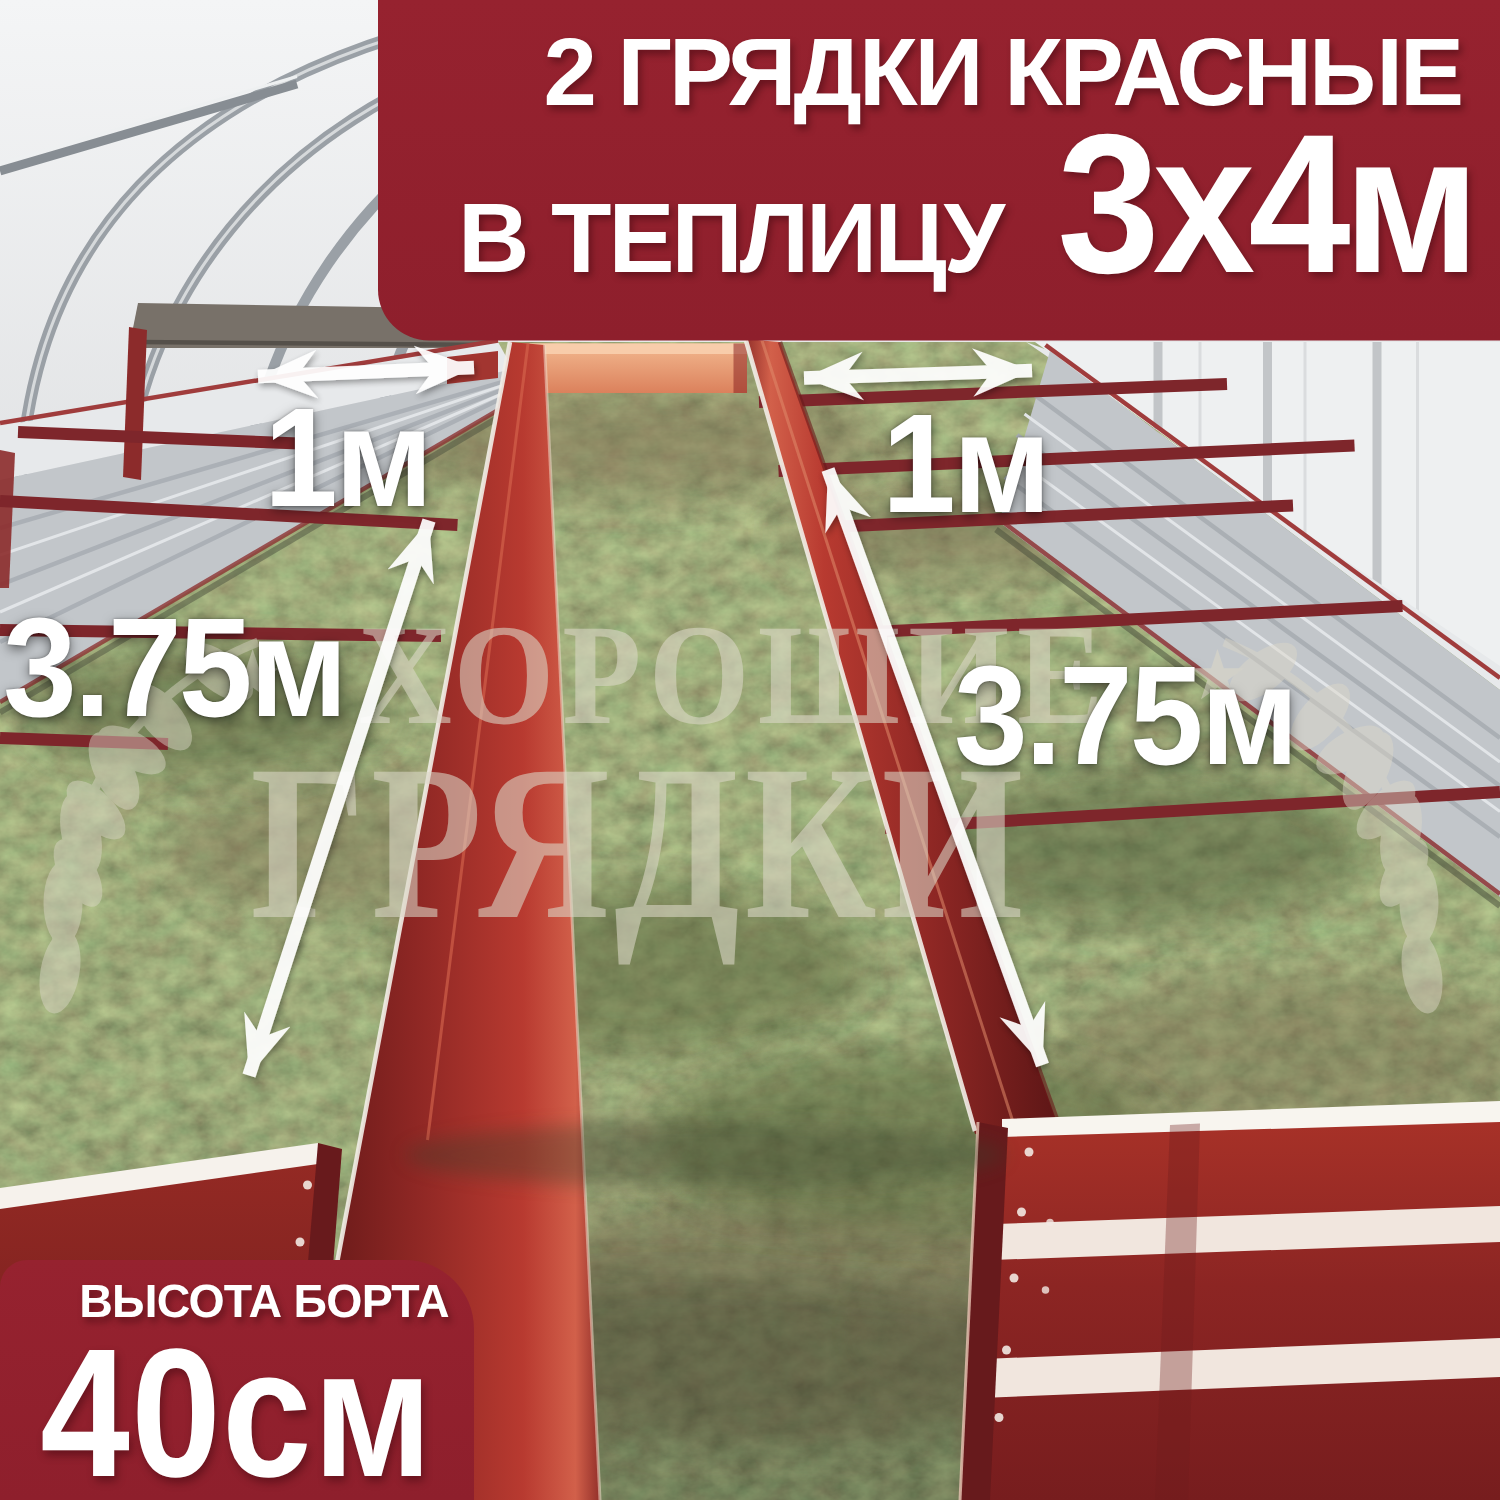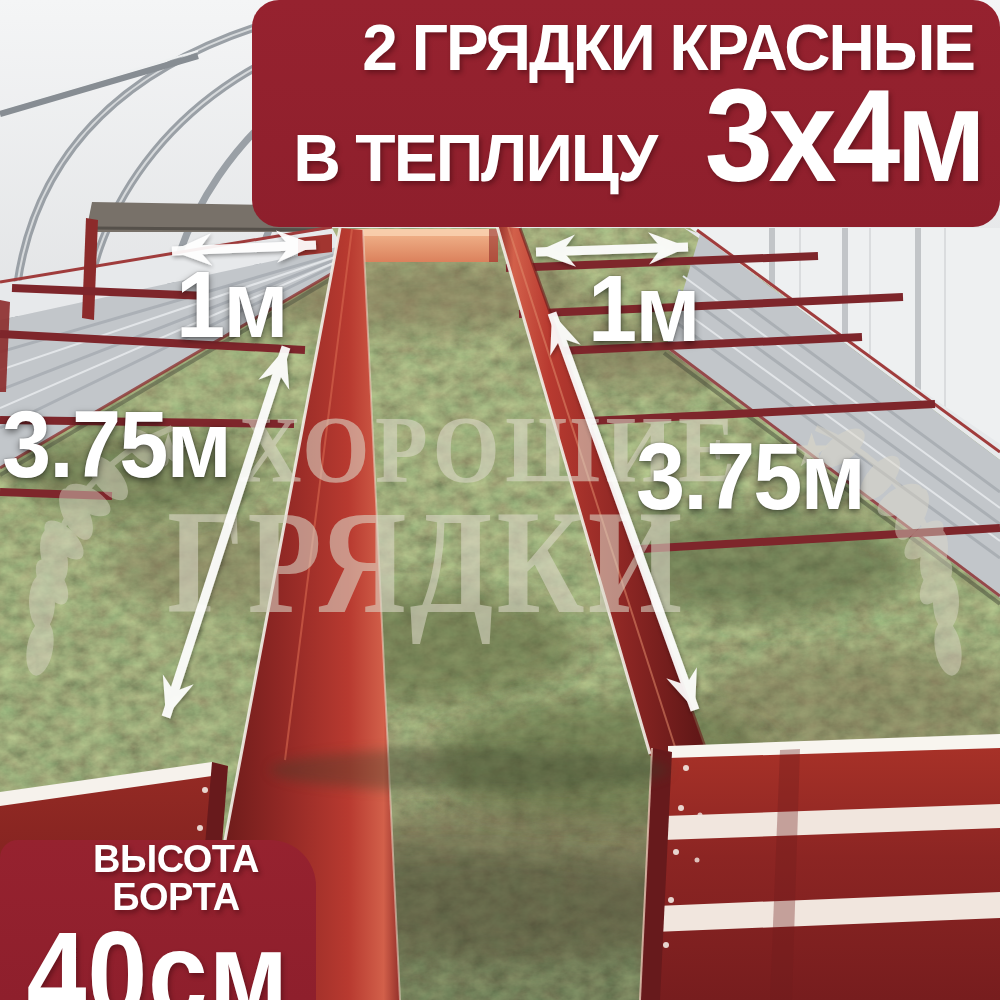--- a/index.html
+++ b/index.html
@@ -47,45 +47,45 @@
   .dim-375{font-size:94px;}
   #lbl-w-left {left:176px;top:258px;}
   #lbl-w-right{left:588px;top:262px;}
   #lbl-l-left {left:2px;top:398px;}
   #lbl-l-right{left:636px;top:430px;}
 
   
   .top-banner{
     position:absolute;top:0;right:0;width:748px;height:227px;z-index:5;
     background:linear-gradient(180deg,var(--c-banner_light,#96222f),var(--c-banner,#8e1f2c));
-    border-bottom-left-radius:34px;color:#fff;border-radius:27px;
+    border-bottom-left-radius:34px;color:#fff;
   }
   .top-banner .l1{
     position:absolute;top:16px;right:26px;font-size:64px;font-weight:700;
     letter-spacing:-2px;line-height:1;white-space:nowrap;
     text-shadow:2px 3px 5px rgba(40,0,8,.4);
   }
   .top-banner .l2{
-    position:absolute;top:70px;right:18px;display:flex;align-items:baseline;gap:28px;
+    position:absolute;top:70px;right:18px;display:flex;align-items:baseline;gap:16px;
     text-shadow:2px 3px 5px rgba(40,0,8,.4);white-space:nowrap;
   }
   .top-banner .l2 .prefix{font-size:66px;font-weight:700;letter-spacing:-2px;}
   .top-banner .l2 .big{
     display:inline-block;font-size:132px;font-weight:700;letter-spacing:-5px;
     transform:scaleX(.93);transform-origin:right bottom;line-height:1;
   }
 
   
   .bottom-banner{
     position:absolute;left:0;bottom:0;width:316px;height:160px;z-index:5;
     background:linear-gradient(180deg,var(--c-banner_light,#96222f),var(--c-banner,#8e1f2c));
     border-radius:18px 46px 0 0;color:#fff;text-align:center;
   }
   .bottom-banner .title{
-    font-size:38px;font-weight:700;letter-spacing:-.5px;line-height:1;
+    margin-top:12px;font-size:31px;font-weight:700;letter-spacing:-.5px;line-height:1;
     text-shadow:2px 3px 5px rgba(40,0,8,.4);
     padding-left:36px;
   }
   .bottom-banner .value{
     display:inline-block;margin-top:2px;font-size:122px;font-weight:700;line-height:.95;
     letter-spacing:1px;transform:scaleX(.88);transform-origin:center top;
     text-shadow:2px 3px 6px rgba(40,0,8,.4);
   }
 </style>
 </head>

